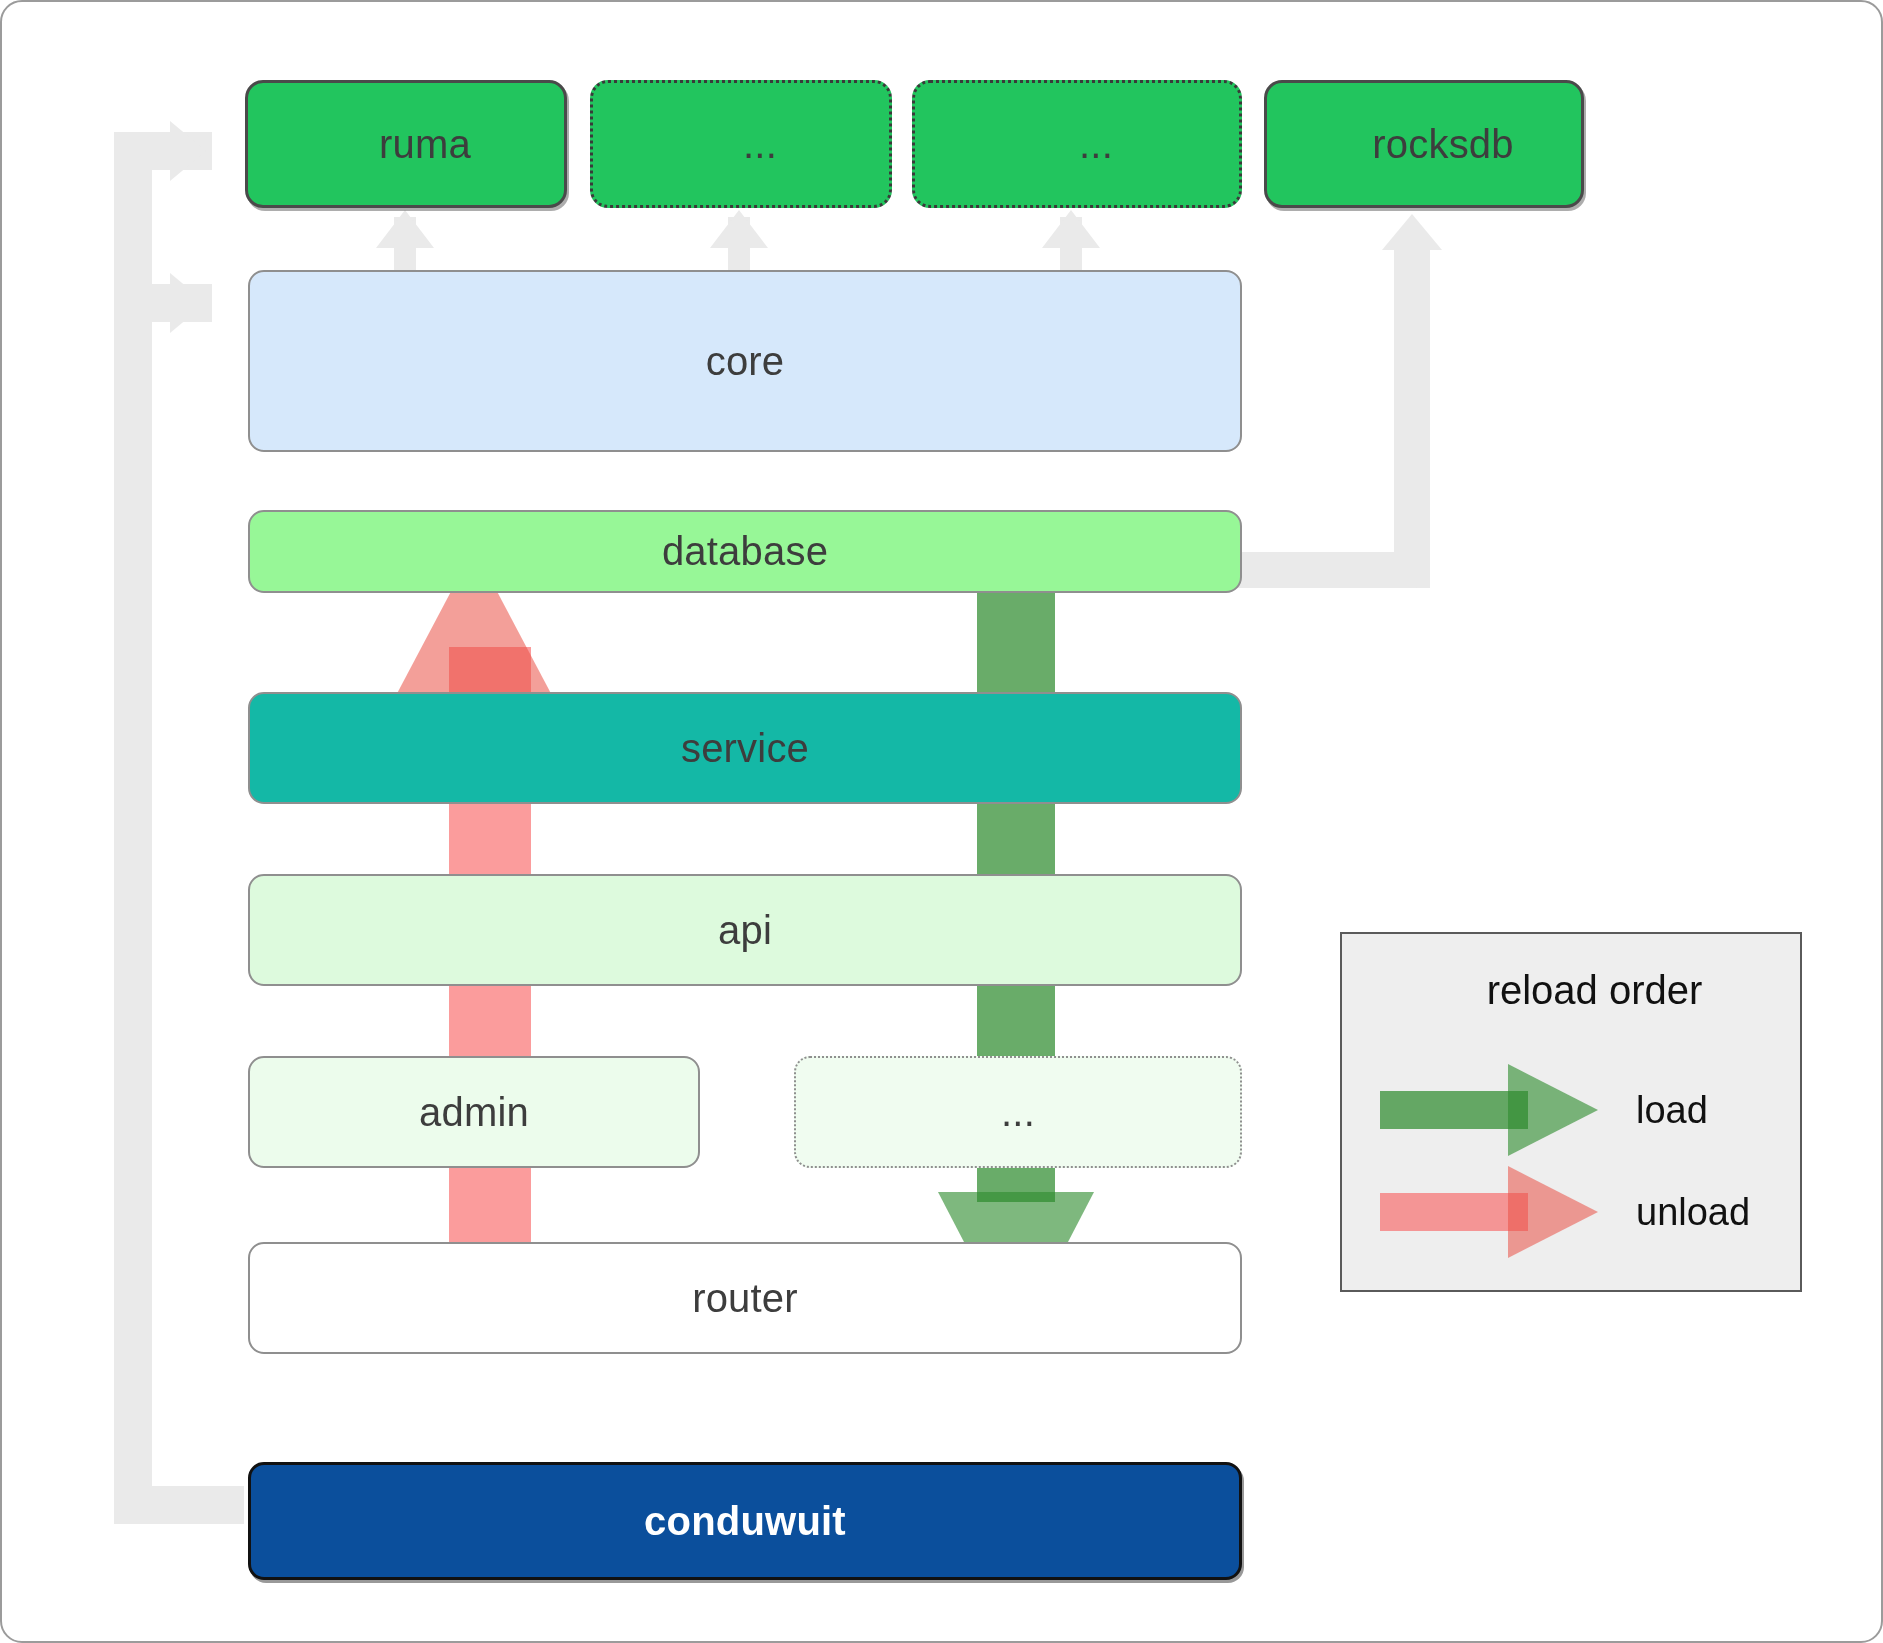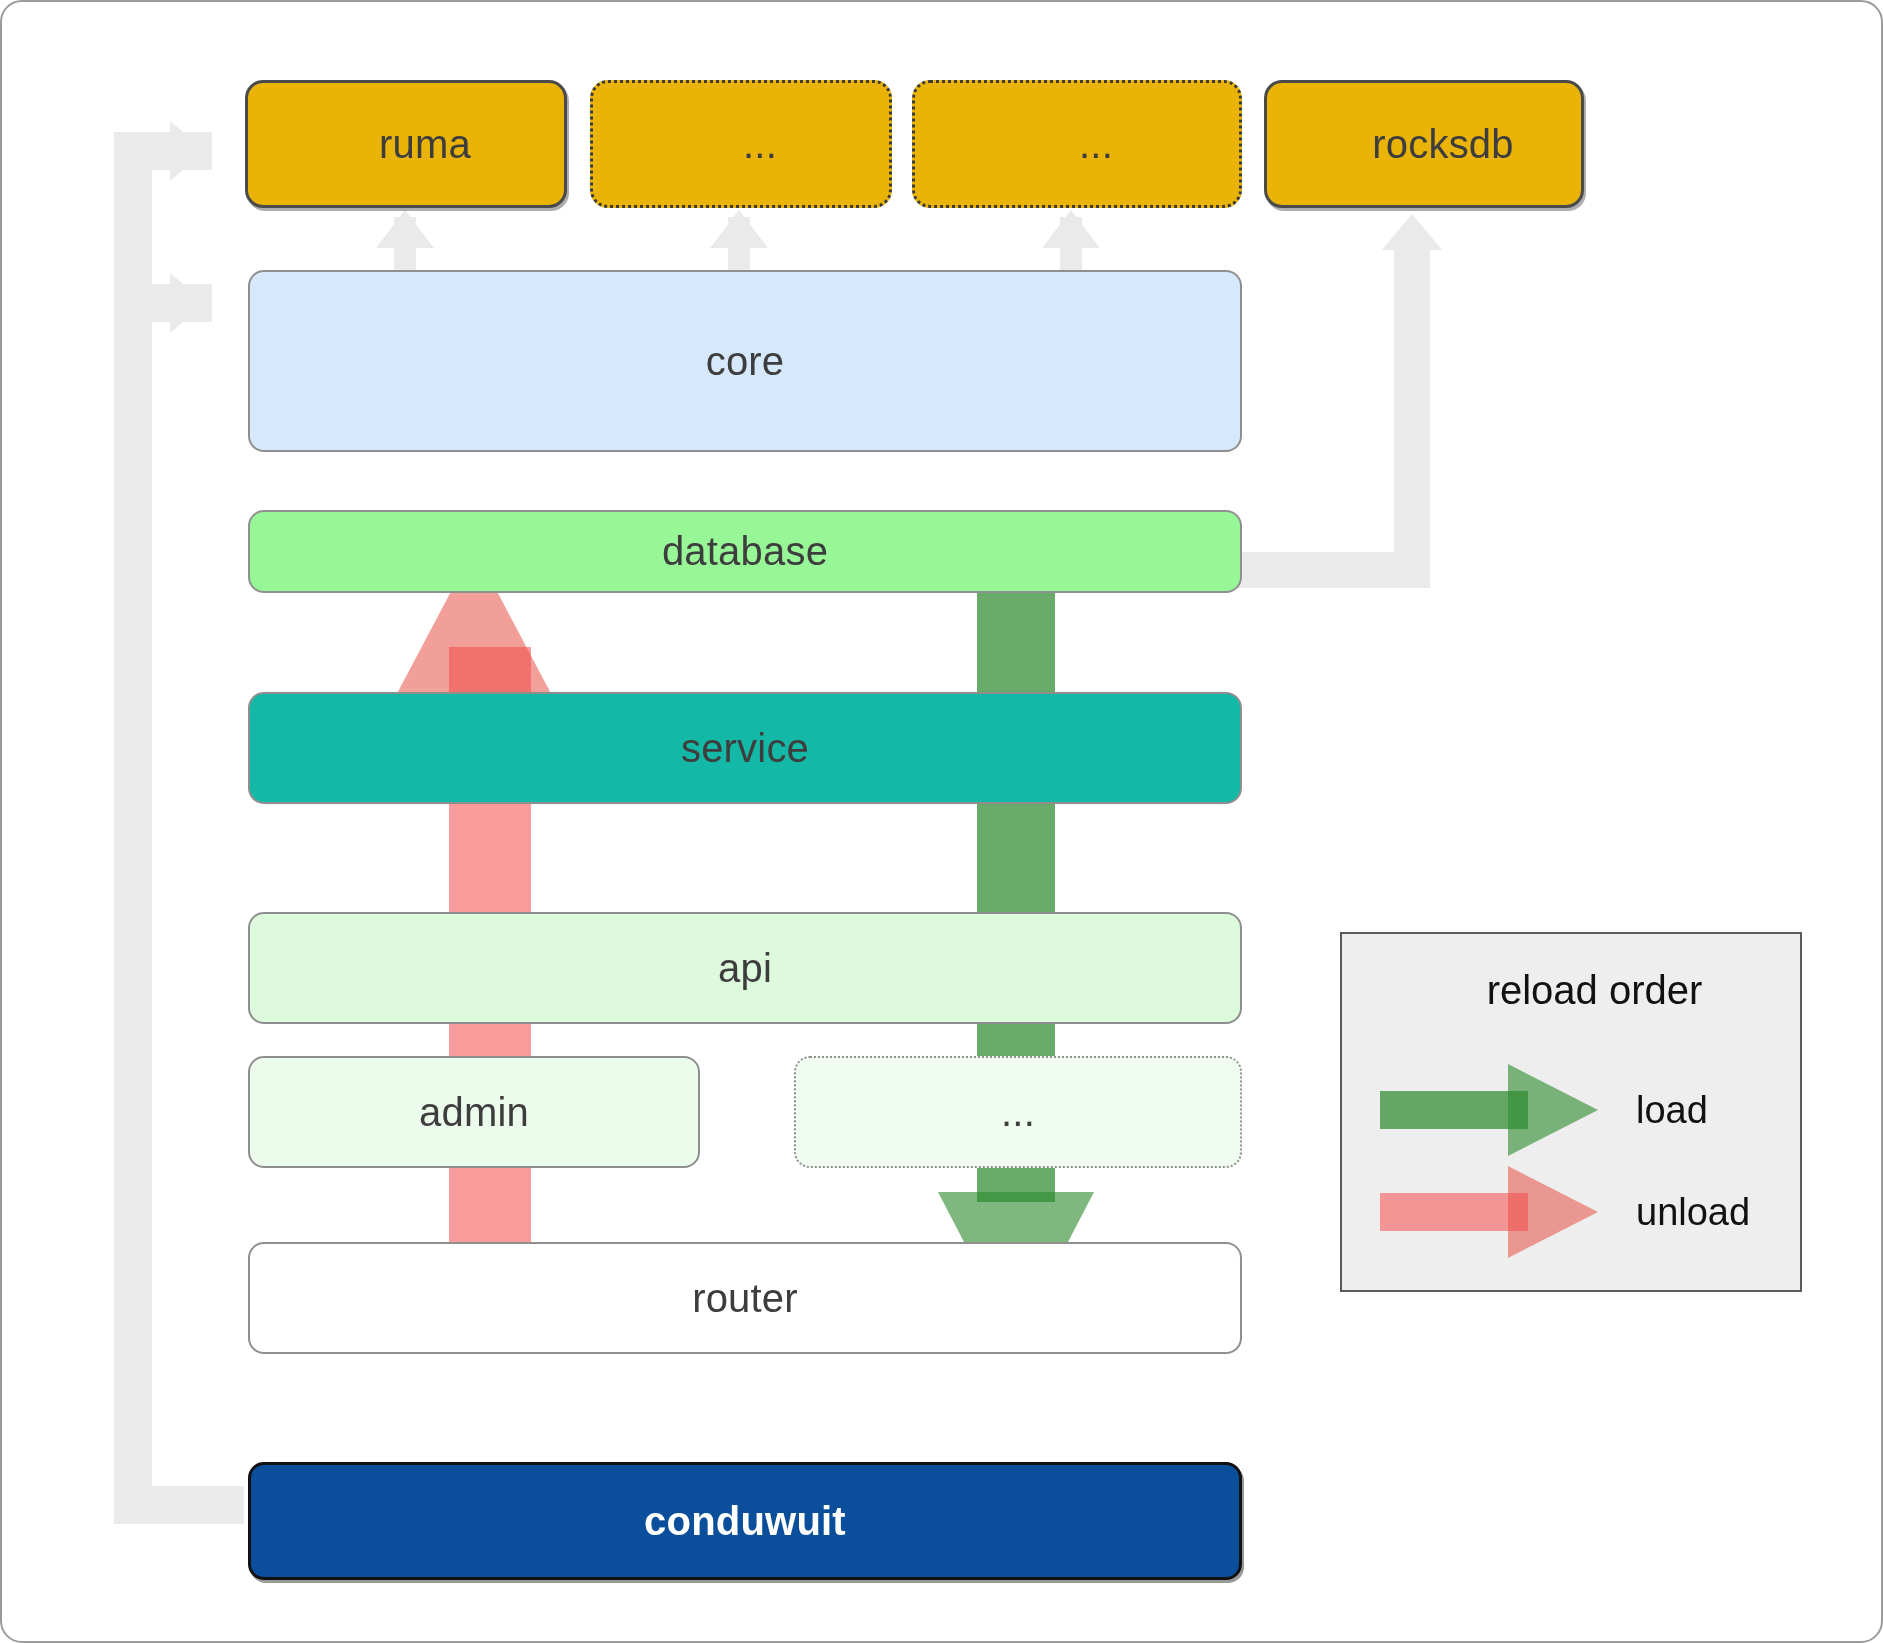--- a/index.html
+++ b/index.html
@@ -29,21 +29,21 @@
     border-radius: 16px;
     font-size: 40px;
     color: #3d3d3d;
     letter-spacing: .2px;
     z-index: 4;
   }
   .node .lbl { pointer-events: none; }
 
   
   .crate {
-    background: #eab308;
+    background: #22c55e;
     border: 3px solid #4a4a4a;
     border-radius: 18px;
     box-shadow: 2px 3px 0 rgba(0,0,0,.32);
     padding-left: 38px;
   }
   .crate.dotted {
     border: 3px dotted #3a3a3a;
     box-shadow: none;
   }
 
@@ -187,21 +187,21 @@
   </div>
 
   <div class="node layer" style="left:246px; top:508px; width:994px; height:83px; background:#97f797;">
     <span class="lbl">database</span>
   </div>
 
   <div class="node layer" style="left:246px; top:690px; width:994px; height:112px; background:#14b8a6;">
     <span class="lbl">service</span>
   </div>
 
-  <div class="node layer" style="left:246px; top:872px; width:994px; height:112px; background:#ddfadd;margin-top:38px;">
+  <div class="node layer" style="left:246px; top:872px; width:994px; height:112px; background:#ddfadd;">
     <span class="lbl">api</span>
   </div>
 
   <div class="node layer" style="left:246px; top:1054px; width:452px; height:112px; background:#ecfcec;">
     <span class="lbl">admin</span>
   </div>
 
   <div class="node layer dotted" style="left:792px; top:1054px; width:448px; height:112px; background:#f0fcf0;">
     <span class="lbl">...</span>
   </div>

